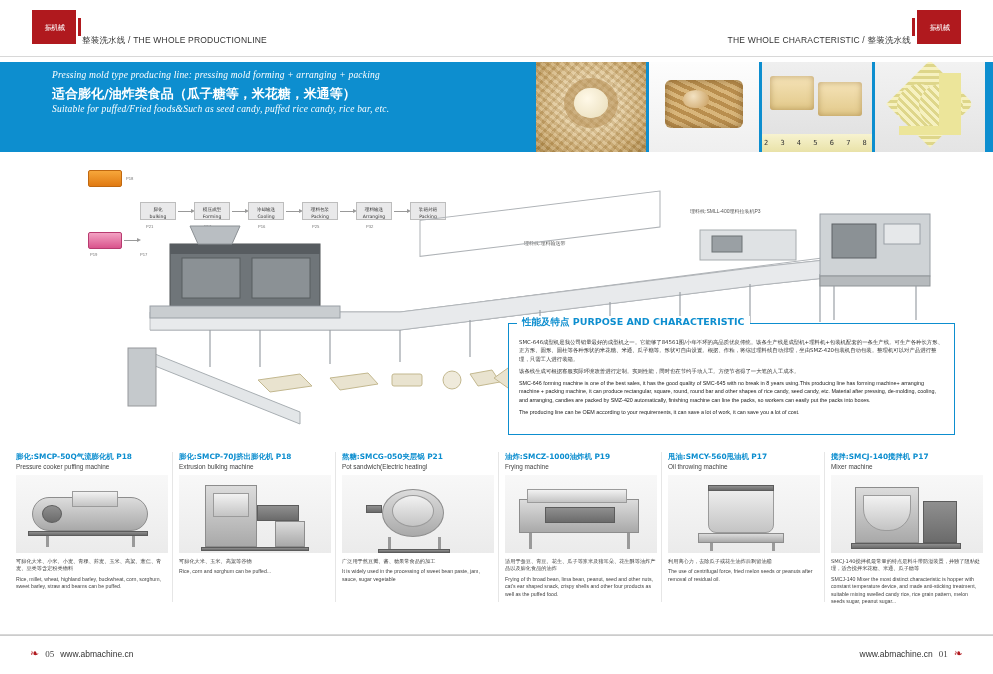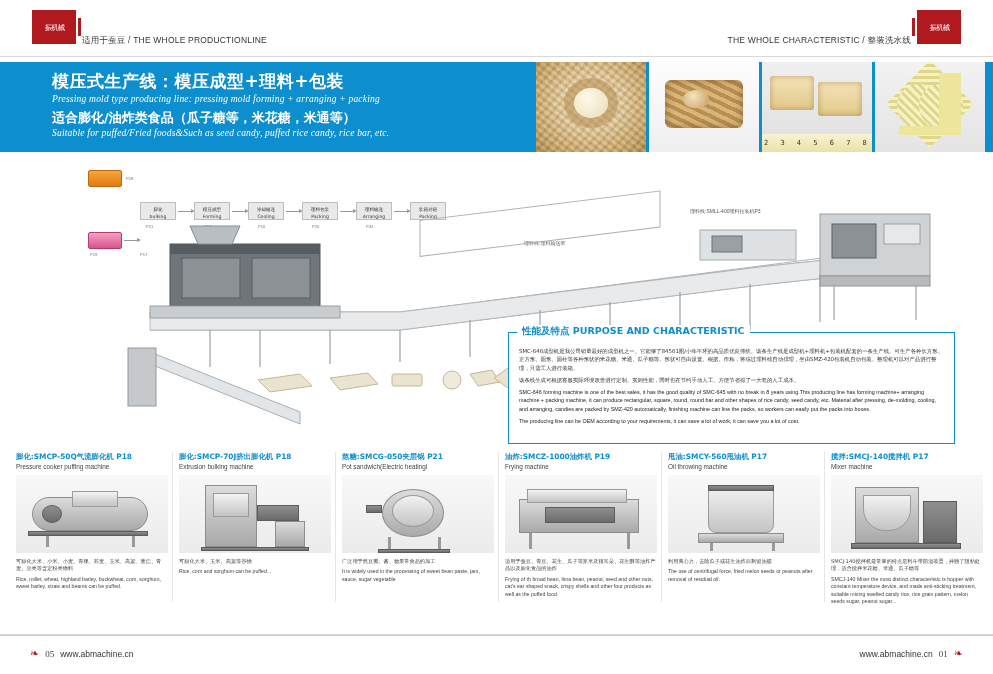--- a/index.html
+++ b/index.html
@@ -171,21 +171,21 @@
     position:absolute; width:34px; height:17px; background: linear-gradient(#f3a2c3,#d9548c);
     border:1px solid #b83b70; border-radius:2px;
   }
   .mach-caption { position:absolute; font-size:5px; color:#555; }
 
   
   .line-svg { position:absolute; left:0; top:0; }
 
   
   .purpose {
-    position: absolute; left: 508px; top: 180px; width: 447px; height: 112px;
+    position: absolute; left: 508px; top: 171px; width: 447px; height: 112px;
     border: 1px solid #0d8ecf; background: #ffffff;
   }
   .purpose-title {
     position: absolute; left: 8px; top: -8px; background: #fff; padding: 0 5px;
     font-size: 9.5px; font-weight: bold; color: #0d8ecf;
     font-family: "DejaVu Sans", sans-serif;
   }
   .purpose-body {
     padding: 14px 10px 8px 10px; font-size: 5.4px; line-height: 8.3px; color: #333;
     font-family: "DejaVu Sans", sans-serif;
@@ -243,32 +243,31 @@
 </head>
 <body>
 
 <div class="page">
 
   <div class="header">
     <div class="logo-box logo-left">
       <span class="logo-txt">振机械</span>
     </div>
     <div class="header-bar-l"></div>
-    <div class="header-cn-left">适用于蚕豆 / THE WHOLE PRODUCTIONLINE</div>
+    <div class="header-cn-left">整装洗水线 / THE WHOLE PRODUCTIONLINE</div>
 
     <div class="logo-box logo-right">
       <span class="logo-txt">振机械</span>
     </div>
     <div class="header-bar-r"></div>
     <div class="header-cn-right">THE WHOLE CHARACTERISTIC / 整装洗水线</div>
   </div>
 
   <div class="banner">
     <div class="banner-inner">
-      <h1>模压式生产线：模压成型+理料+包装</h1>
       <div class="sub-en">Pressing mold type producing line: pressing mold forming + arranging + packing</div>
       <h2>适合膨化/油炸类食品（瓜子糖等，米花糖，米通等）</h2>
       <div class="sub-en2">Suitable for puffed/Fried foods&amp;Such as seed candy, puffed rice candy, rice bar, etc.</div>
     </div>
     <div class="banner-photos">
       <div class="bphoto ph1"></div>
       <div class="bphoto ph2"></div>
       <div class="bphoto ph3">
         <div class="cake c1"></div>
         <div class="cake c2"></div>

